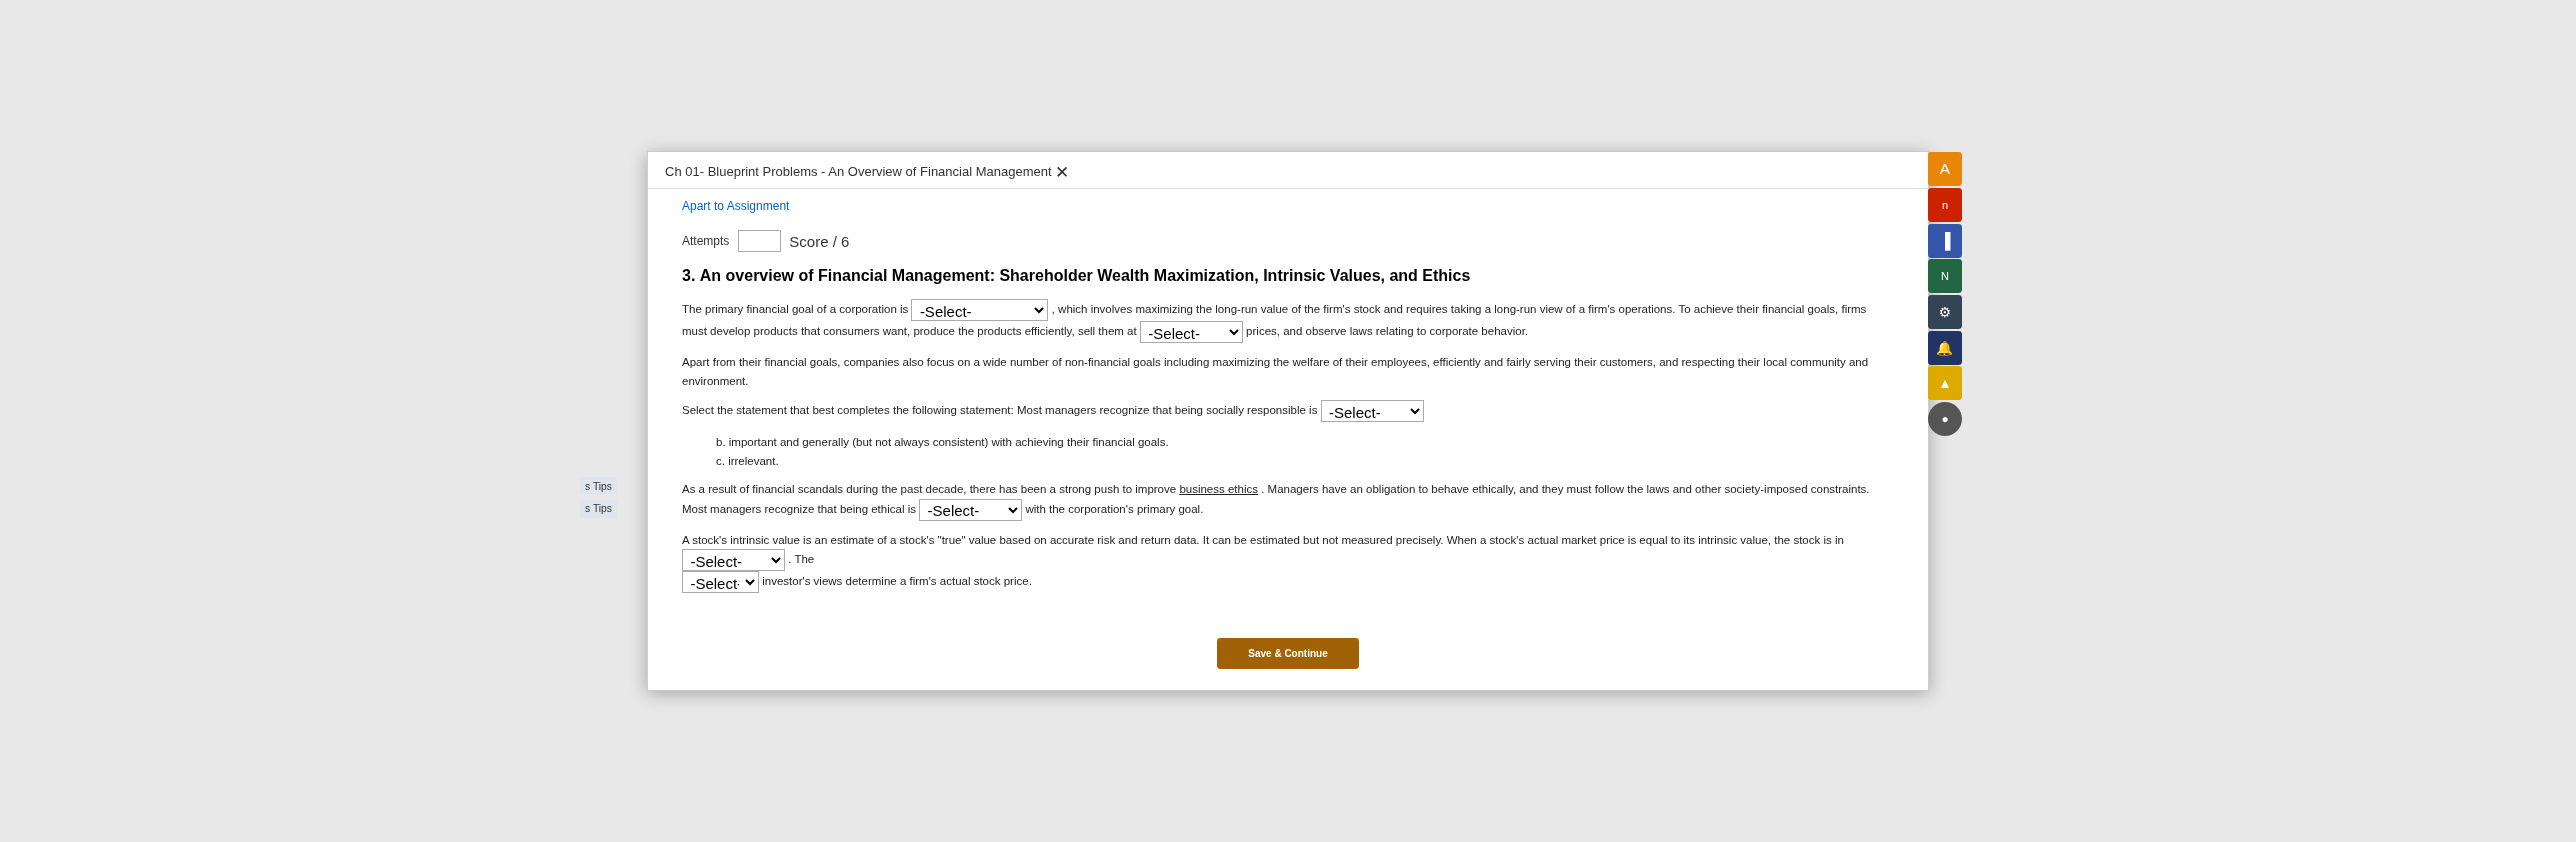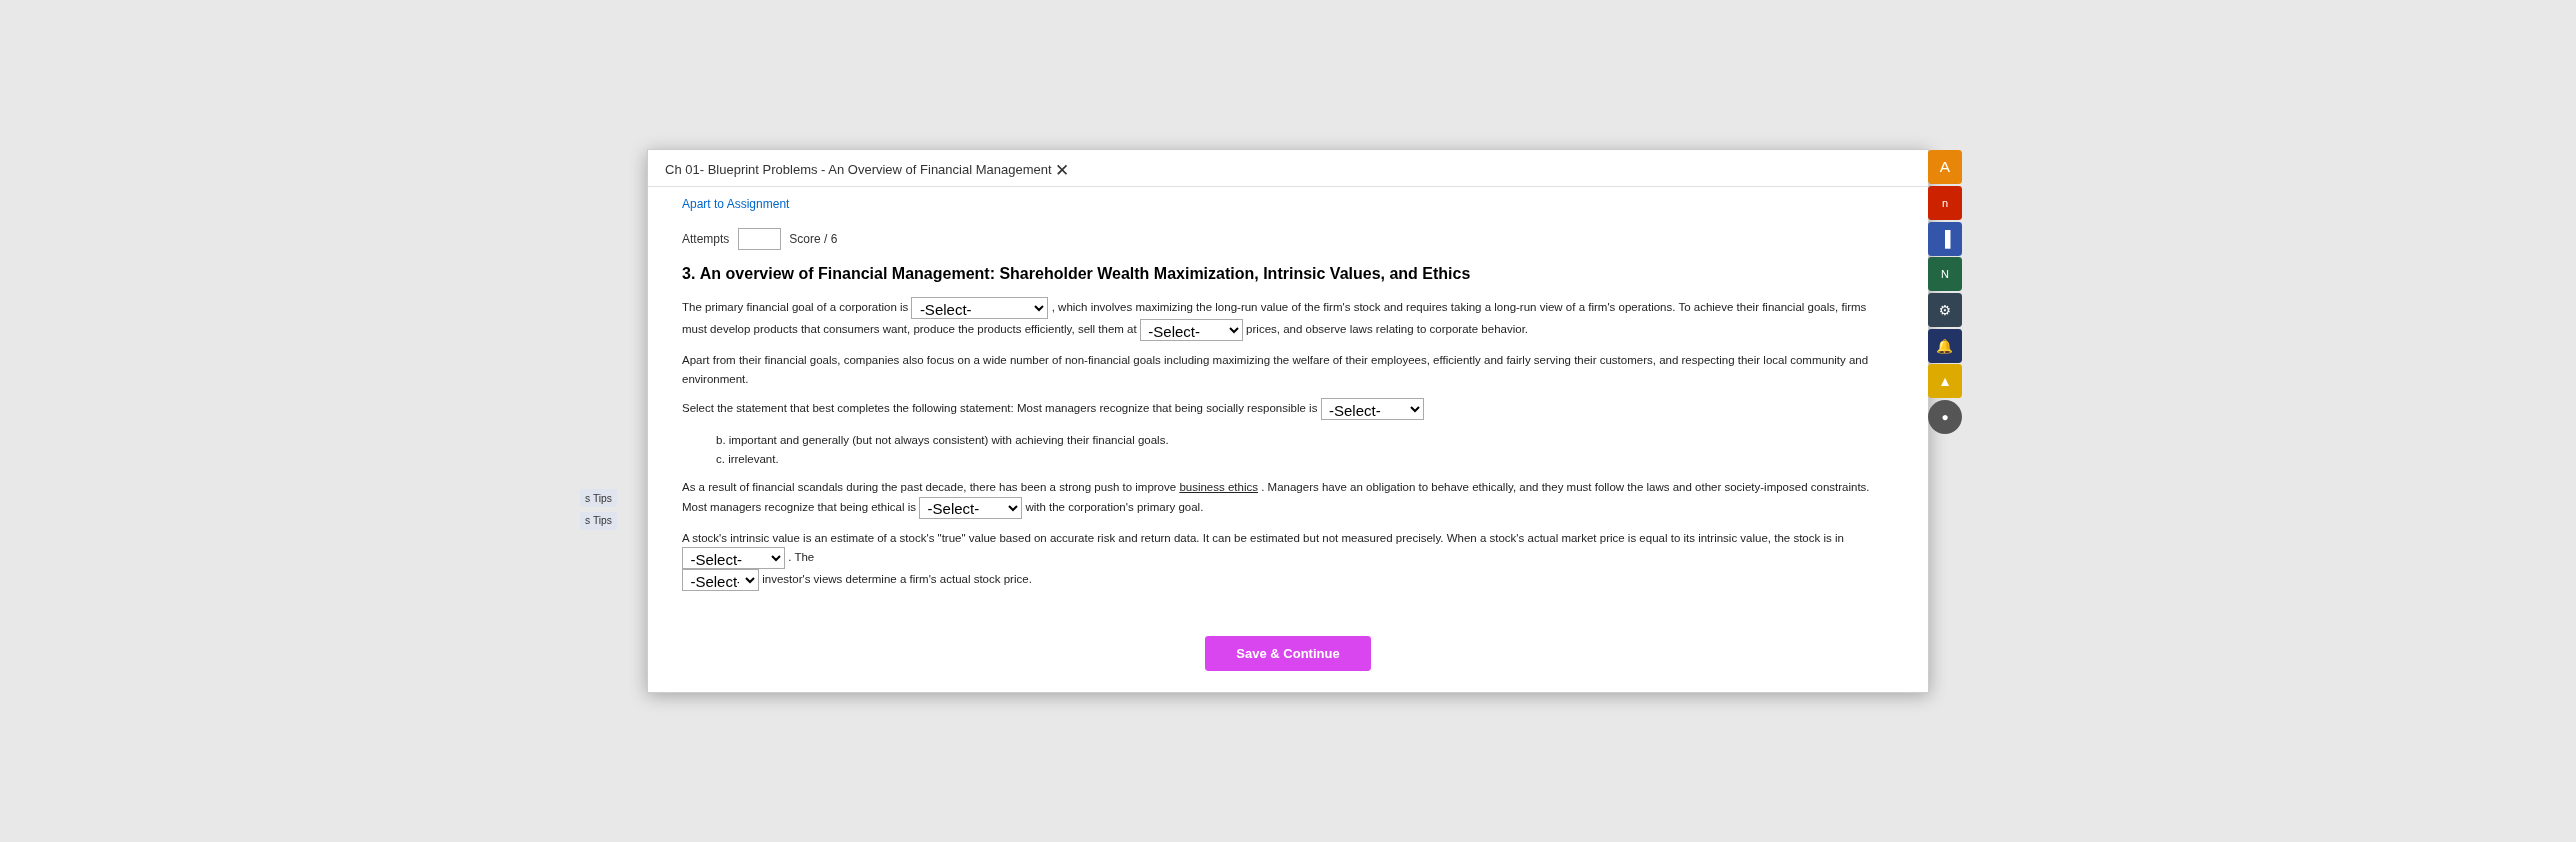--- a/index.html
+++ b/index.html
@@ -59,21 +59,21 @@
       color: #333;
     }
     .attempts-input {
       width: 43px;
       height: 22px;
       border: 0.9px solid #aaa;
       padding: 1.7px 3.4px;
       font-size: 12px;
     }
     .score-text {
-      font-size: 12px;
+      font-size: 15px;
       color: #333;
     }
     .question-block {
       padding: 8.5px 34px 17px 34px;
     }
     .question-title {
       font-size: 16px;
       font-weight: bold;
       margin-bottom: 13.7px;
     }
@@ -103,26 +103,26 @@
       font-size: 11.5px;
       color: #222;
       line-height: 1.7;
     }
     .underline {
       text-decoration: underline;
     }
     .save-btn {
       display: block;
       margin: 17px auto 20.5px auto;
-      background: #d946ef;
+      background: #a16207;
       color: #fff;
       border: none;
       border-radius: 3.4px;
       padding: 10.3px 31px;
-      font-size: 13px;
+      font-size: 10px;
       font-weight: bold;
       cursor: pointer;
     }
     .sidebar-right {
       position: absolute;
       right: -38px;
       top: 0;
       width: 38px;
       display: flex;
       flex-direction: column;
@@ -143,21 +143,21 @@
     .btn-orange { background: #e8860a; }
     .btn-red { background: #cc2200; }
     .btn-blue { background: #3355aa; }
     .btn-green { background: #226644; }
     .btn-dark { background: #334455; }
     .btn-darkblue { background: #223366; }
     .btn-yellow { background: #ddaa00; }
     .left-labels {
       position: absolute;
       left: -68px;
-      top: 339px;
+      top: 325px;
       display: flex;
       flex-direction: column;
       gap: 5.1px;
     }
     .left-label {
       background: #e0e4ee;
       color: #333;
       font-size: 10.3px;
       padding: 3.4px 5.1px;
       border-radius: 1.7px;

